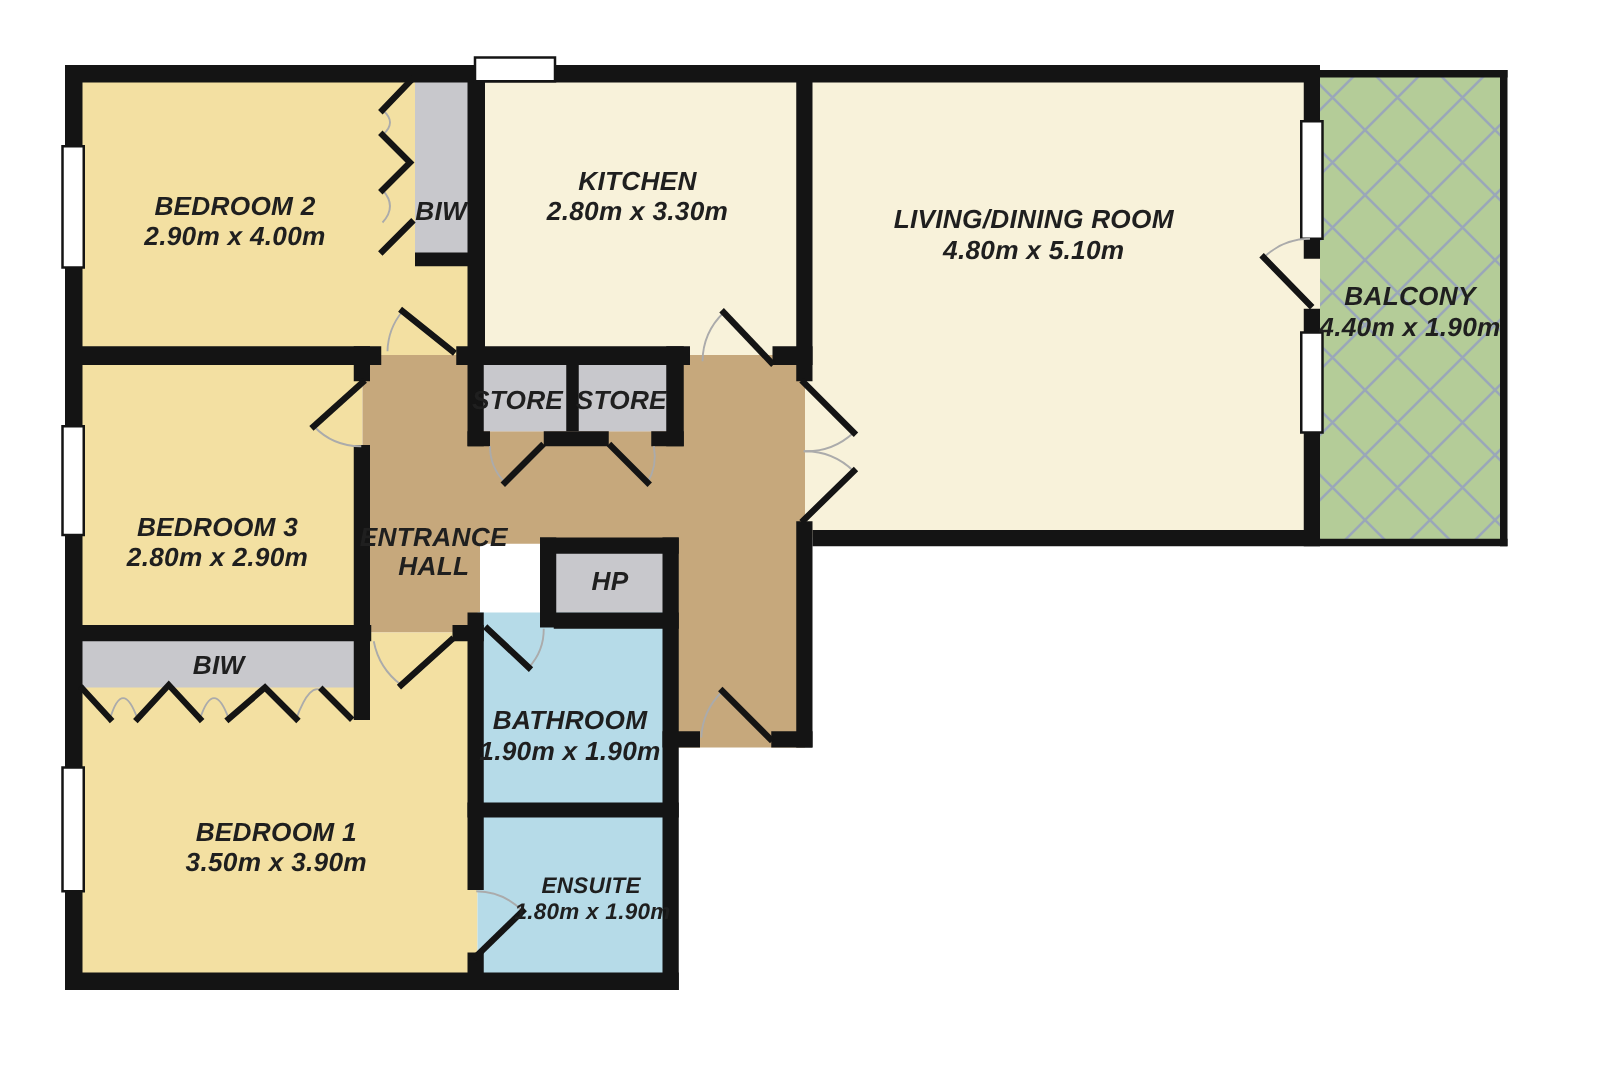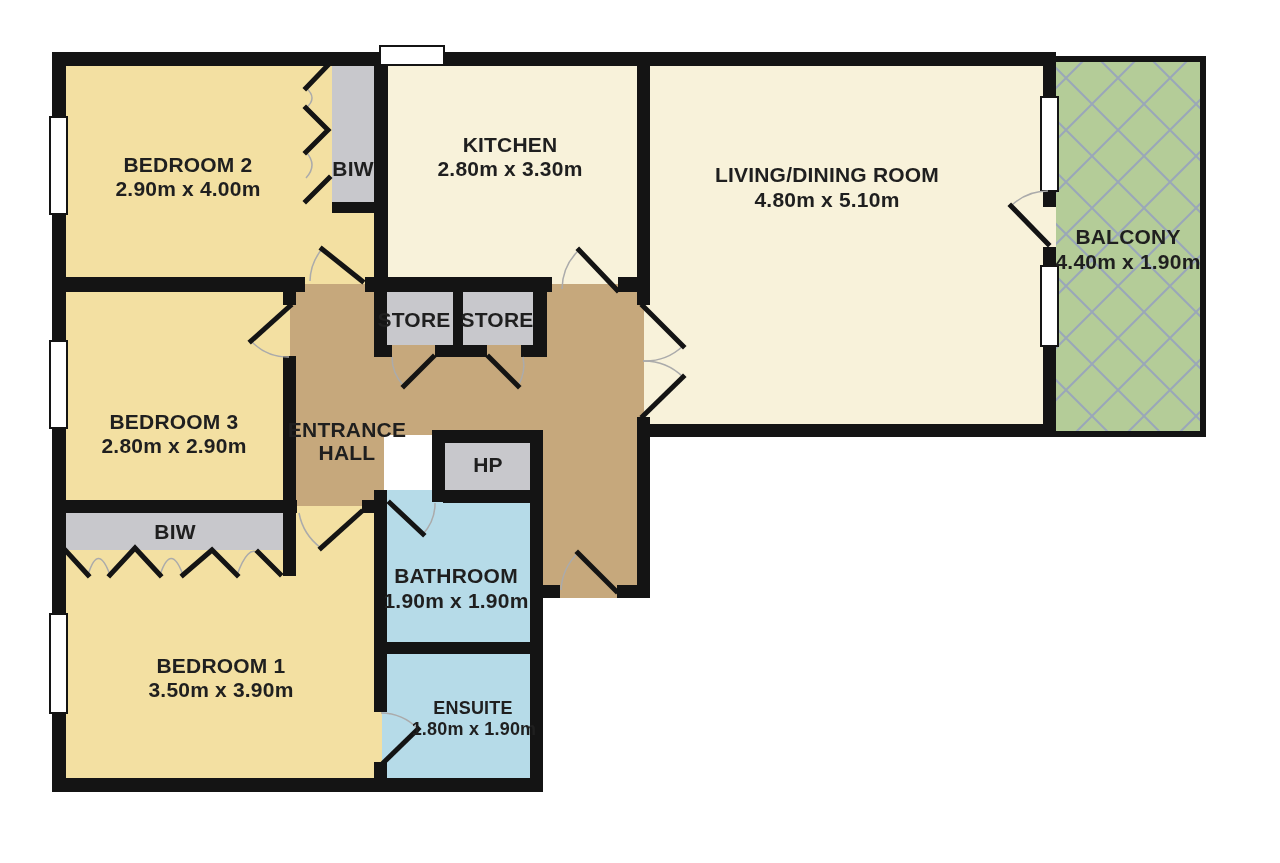--- a/index.html
+++ b/index.html
@@ -1,17 +1,17 @@
 <!DOCTYPE html>
 <html><head>
 <meta charset="utf-8">
 <style>
   html,body{margin:0;padding:0;background:#ffffff;}
   .stage{position:relative;width:1280px;height:863px;background:#14b8a6;overflow:hidden;
-         font-family:"Liberation Sans", sans-serif;}
+         font-family:"Liberation Sans", sans-serif;font-style:italic;}
   svg{display:block;}
   .lbl{font-family:"Liberation Sans", sans-serif;font-size:21px;font-weight:bold;
        text-anchor:middle;letter-spacing:0.2px;}
   .lbl-sm{font-family:"Liberation Sans", sans-serif;font-size:18px;font-weight:bold;
        text-anchor:middle;letter-spacing:0.2px;}
 </style>
 </head>
 <body>
 
 <div class="stage">

